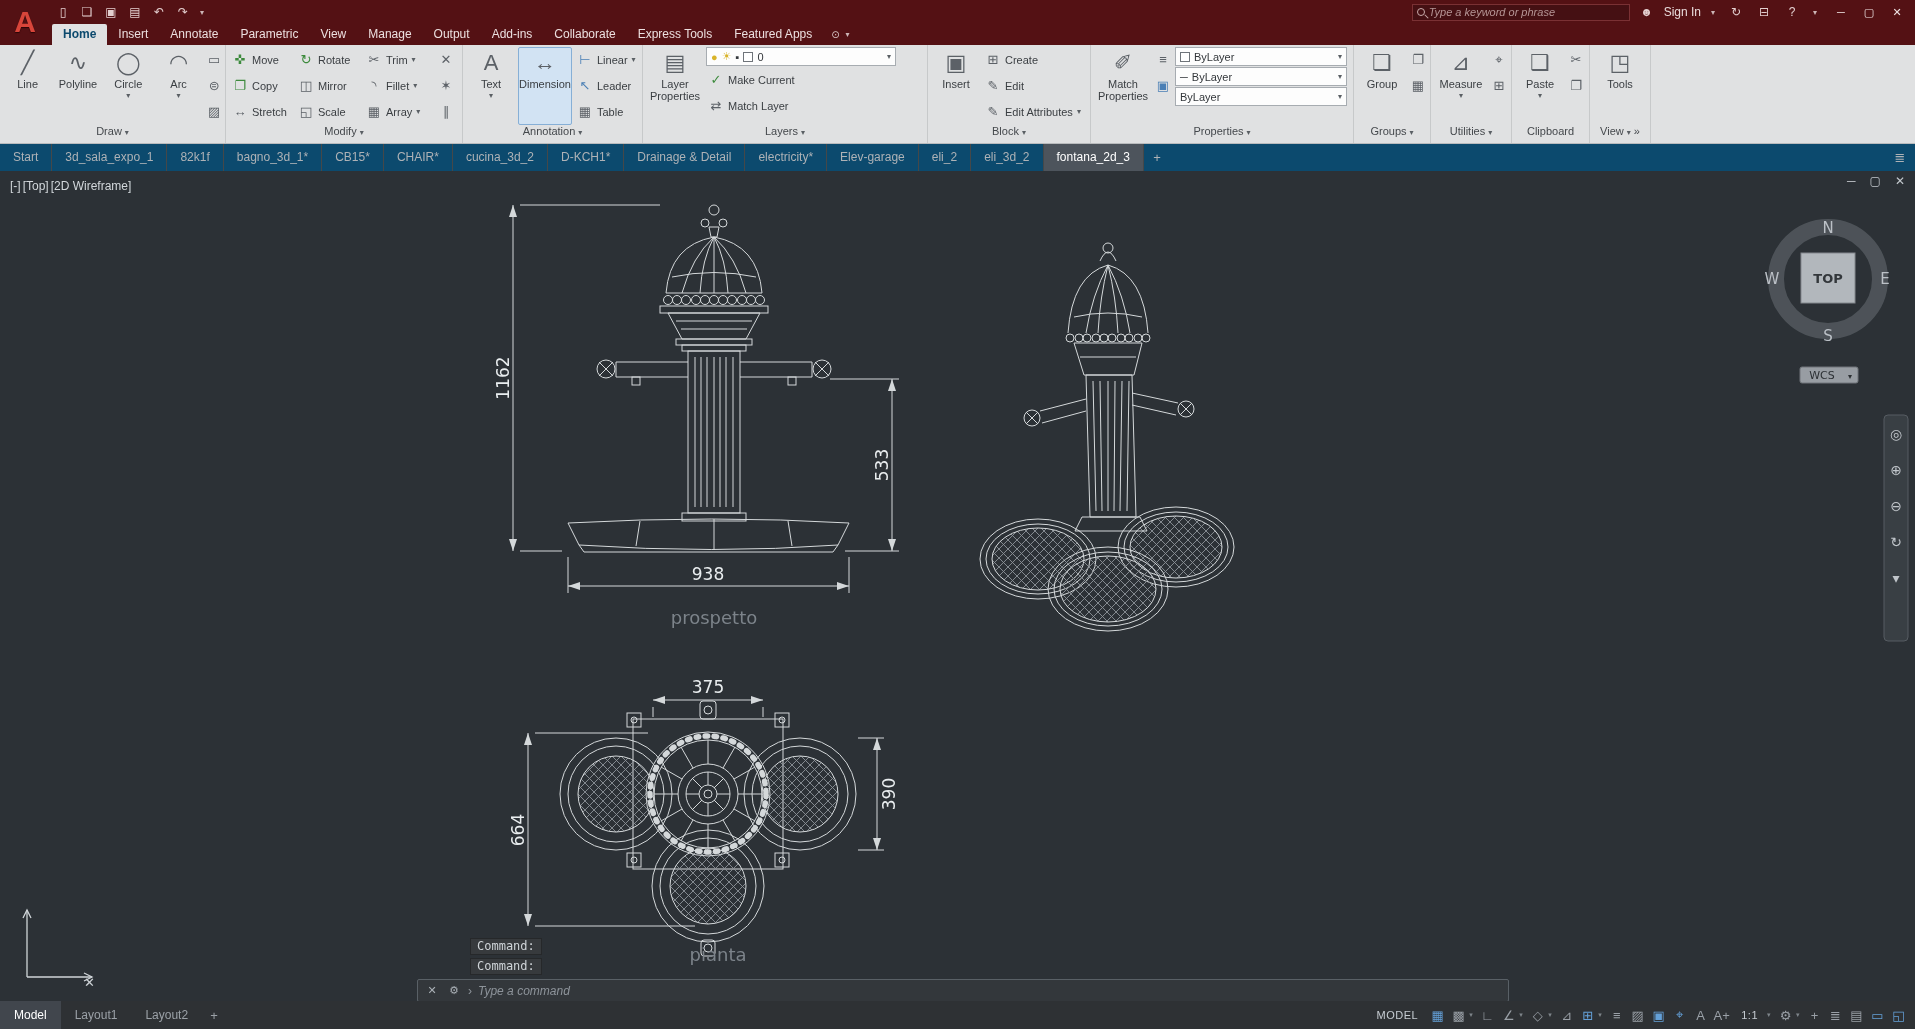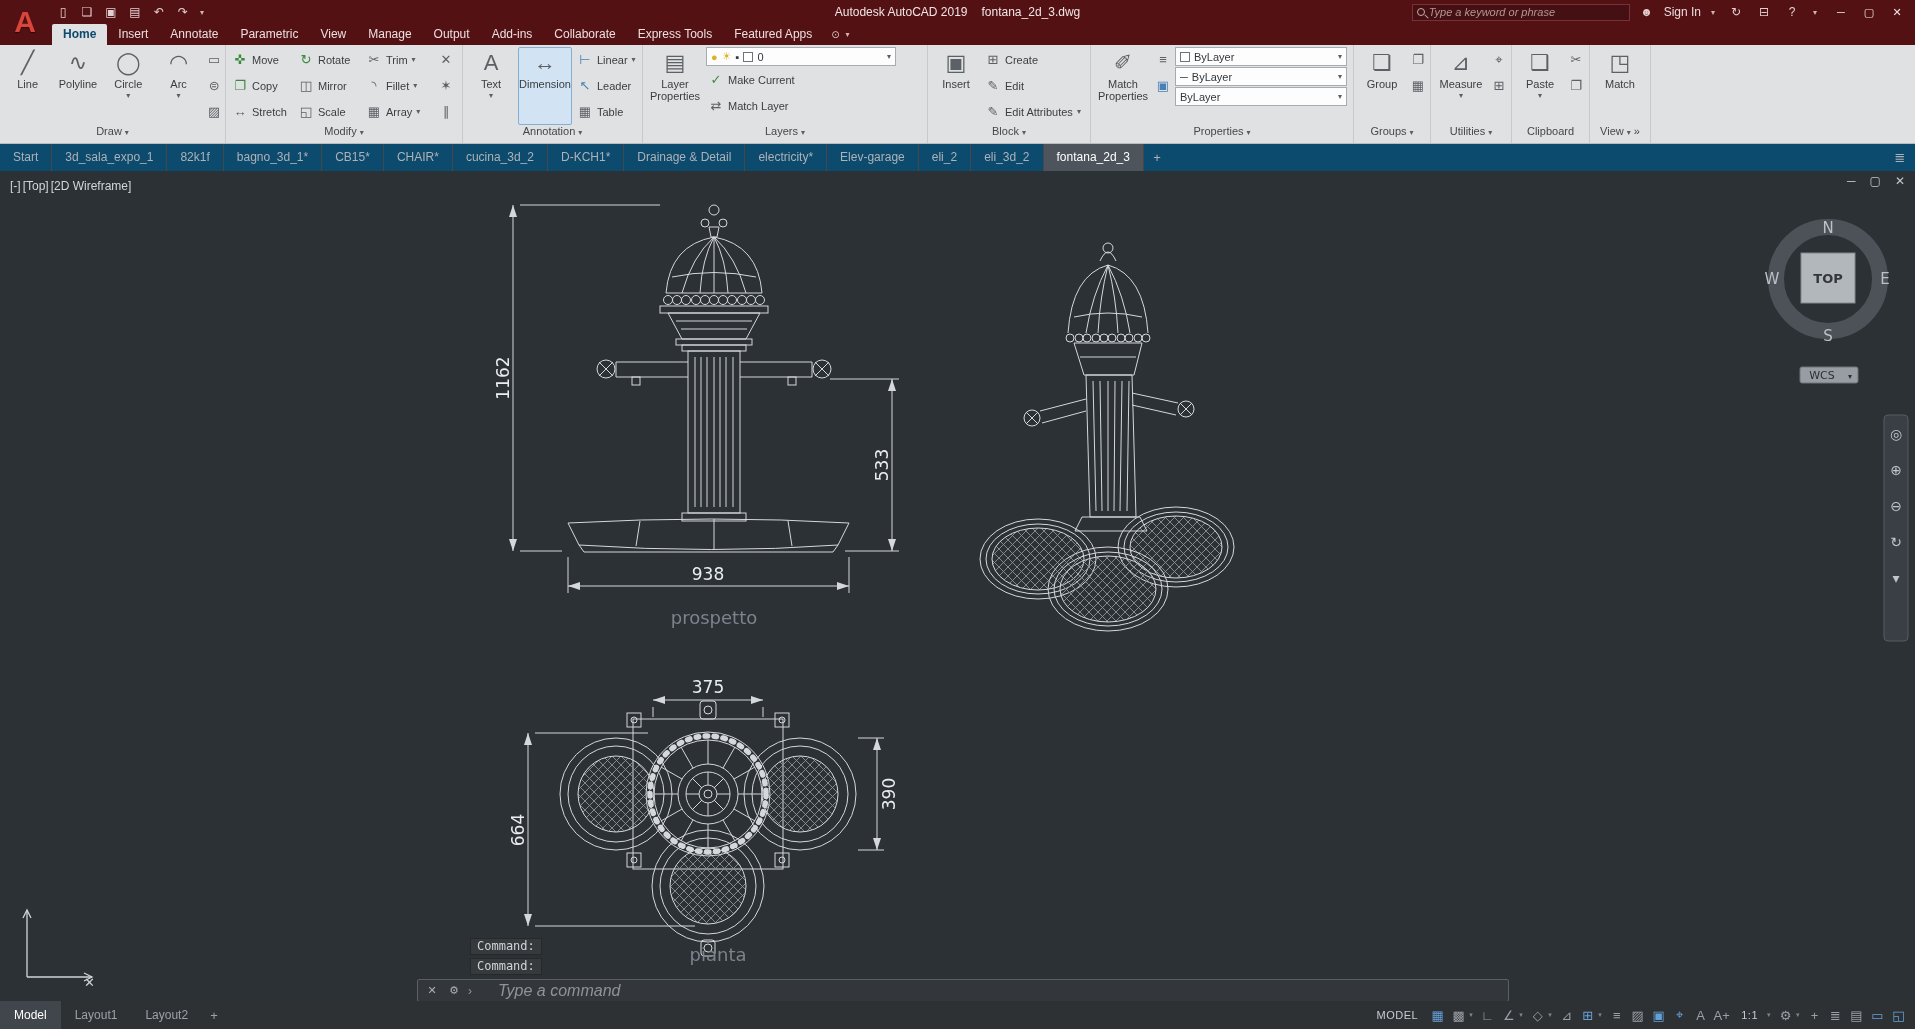--- a/index.html
+++ b/index.html
@@ -85,21 +85,21 @@
   .trust{position:absolute;left:470px;top:747px;width:792px;height:18px;background:rgba(168,168,168,0.92);
     color:#1e1e1e;font-family:"DejaVu Sans Mono","Liberation Mono",monospace;font-size:12px;line-height:18px;
     padding:0 5px;white-space:nowrap;z-index:4;}
   .cmdrow{position:absolute;left:470px;background:rgba(56,59,62,0.92);border:1px solid #26282a;
     color:#cfd4d8;font-family:"DejaVu Sans Mono","Liberation Mono",monospace;font-size:12px;
     padding:0 6px;height:17px;line-height:15px;z-index:4;}
   .cmdbar{position:absolute;left:417px;top:808px;width:1092px;height:23px;background:#33373b;
     border:1px solid #596066;border-radius:2px;display:flex;align-items:center;gap:6px;padding:0 6px;z-index:5;}
   .cmd-ic{color:#aab0b6;font-size:11px;width:16px;text-align:center;}
   .cmd-prompt{color:#8d939a;font-size:12px;}
-  .cmdbar input{flex:1;background:transparent;border:0;outline:0;color:#d7dbdf;font-size:16px;font-style:italic;margin-left:20px;}
+  .cmdbar input{flex:1;background:transparent;border:0;outline:0;color:#d7dbdf;font-size:12px;font-style:italic;}
   .cmdbar input::placeholder{color:#8d939a;font-style:italic;}
 
   
   .bottombar{position:absolute;top:1001px;left:0;width:1915px;height:28px;background:#2e3134;
     display:flex;align-items:center;color:#9ba1a7;}
   .ltab{padding:0 14px;height:28px;line-height:28px;font-size:12px;}
   .ltab.active{background:#41464d;color:#ffffff;}
   .ltab-plus{width:24px;text-align:center;font-size:13px;}
   .statusbar{margin-left:auto;display:flex;align-items:center;height:28px;padding-right:6px;}
   .sit{padding:0 9px;font-size:11px;color:#c6ccd2;letter-spacing:0.5px;}
@@ -113,23 +113,20 @@
 <div class="titlebar">
   <div class="logo">A</div>
   <div class="qat">
     <span class="tb-icon">▯</span>
     <span class="tb-icon">❏</span>
     <span class="tb-icon">▣</span>
     <span class="tb-icon">▤</span>
     <span class="tb-icon">↶</span>
     <span class="tb-icon">↷</span>
     <span class="tb-caret">▾</span>
-  </div>
-  <div class="title-text">
-    <span>Autodesk AutoCAD 2019</span><span class="doc">fontana_2d_3.dwg</span>
   </div>
   <div class="tb-right">
     <div class="searchbox">
       <span class="mag"></span>
       <input placeholder="Type a keyword or phrase" style="">
     </div>
     <span class="tb-icon">☻</span>
     <span>Sign In</span>
     <span class="tb-caret">▾</span>
     <span class="tb-icon">↻</span>
@@ -427,21 +424,21 @@
           </div>
       </div>
     </div>
     <div class="plabel"><span>Clipboard</span></div>
   </div>
 
   <div class="panel" style="width:61px">
     <div class="pbody">
       <div class="bb" style="width:52px">
         <span class="ic">◳</span>
-        <span>Match</span>
+        <span>Tools</span>
       </div>
     </div>
     <div class="plabel"><span>View</span><span class="cr">▾</span>&nbsp;<span>»</span></div>
   </div>
 
 </div>
 
 <div class="filetabs">
   <span class="ftab">Start</span>
   <span class="ftab">3d_sala_expo_1</span>

